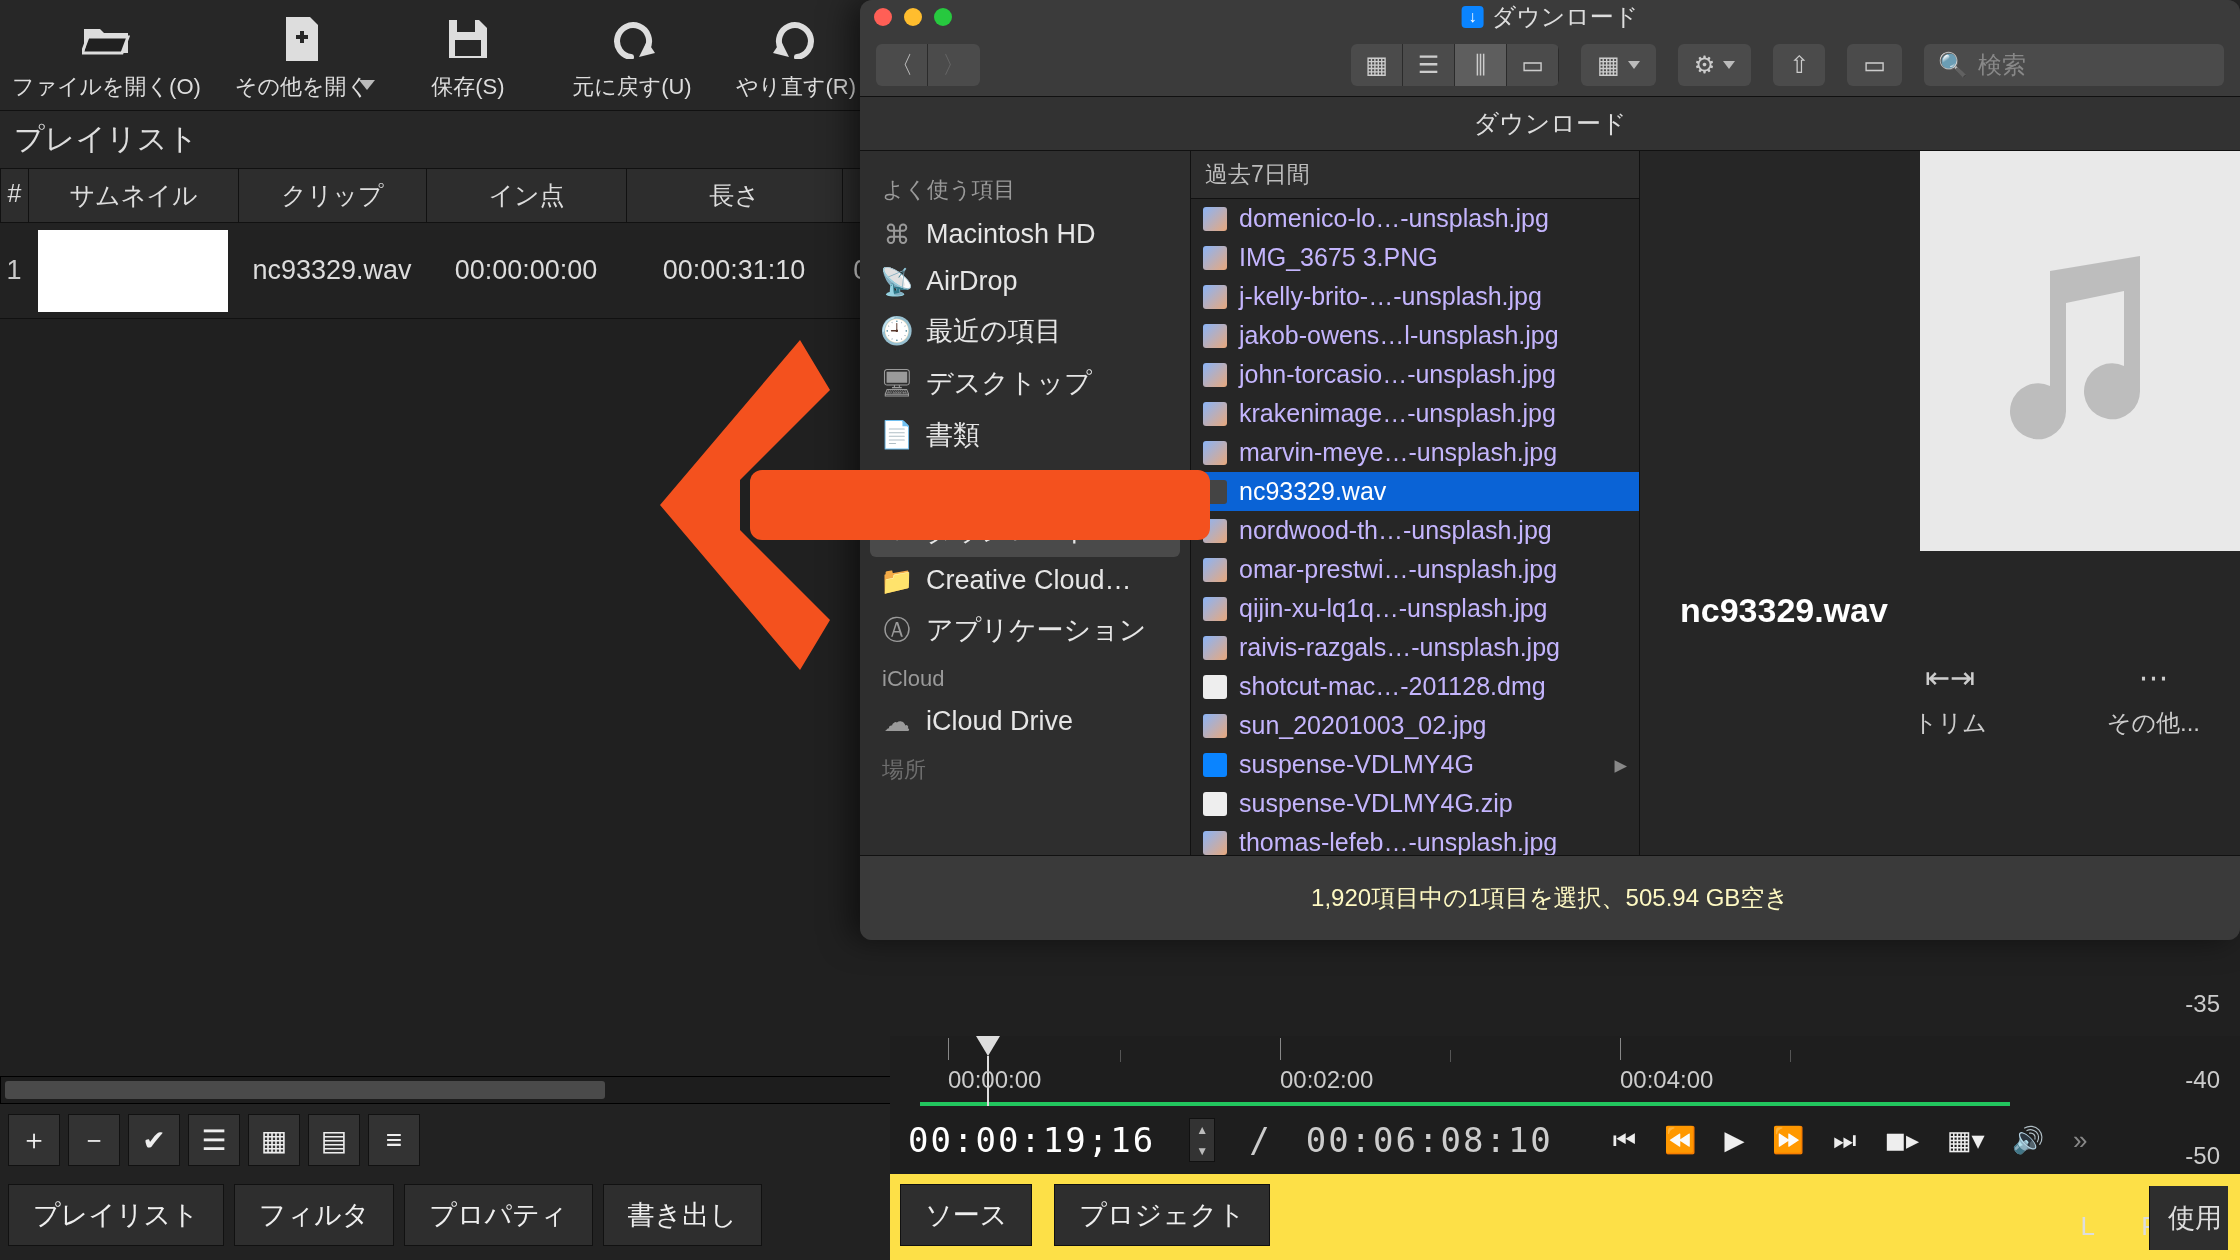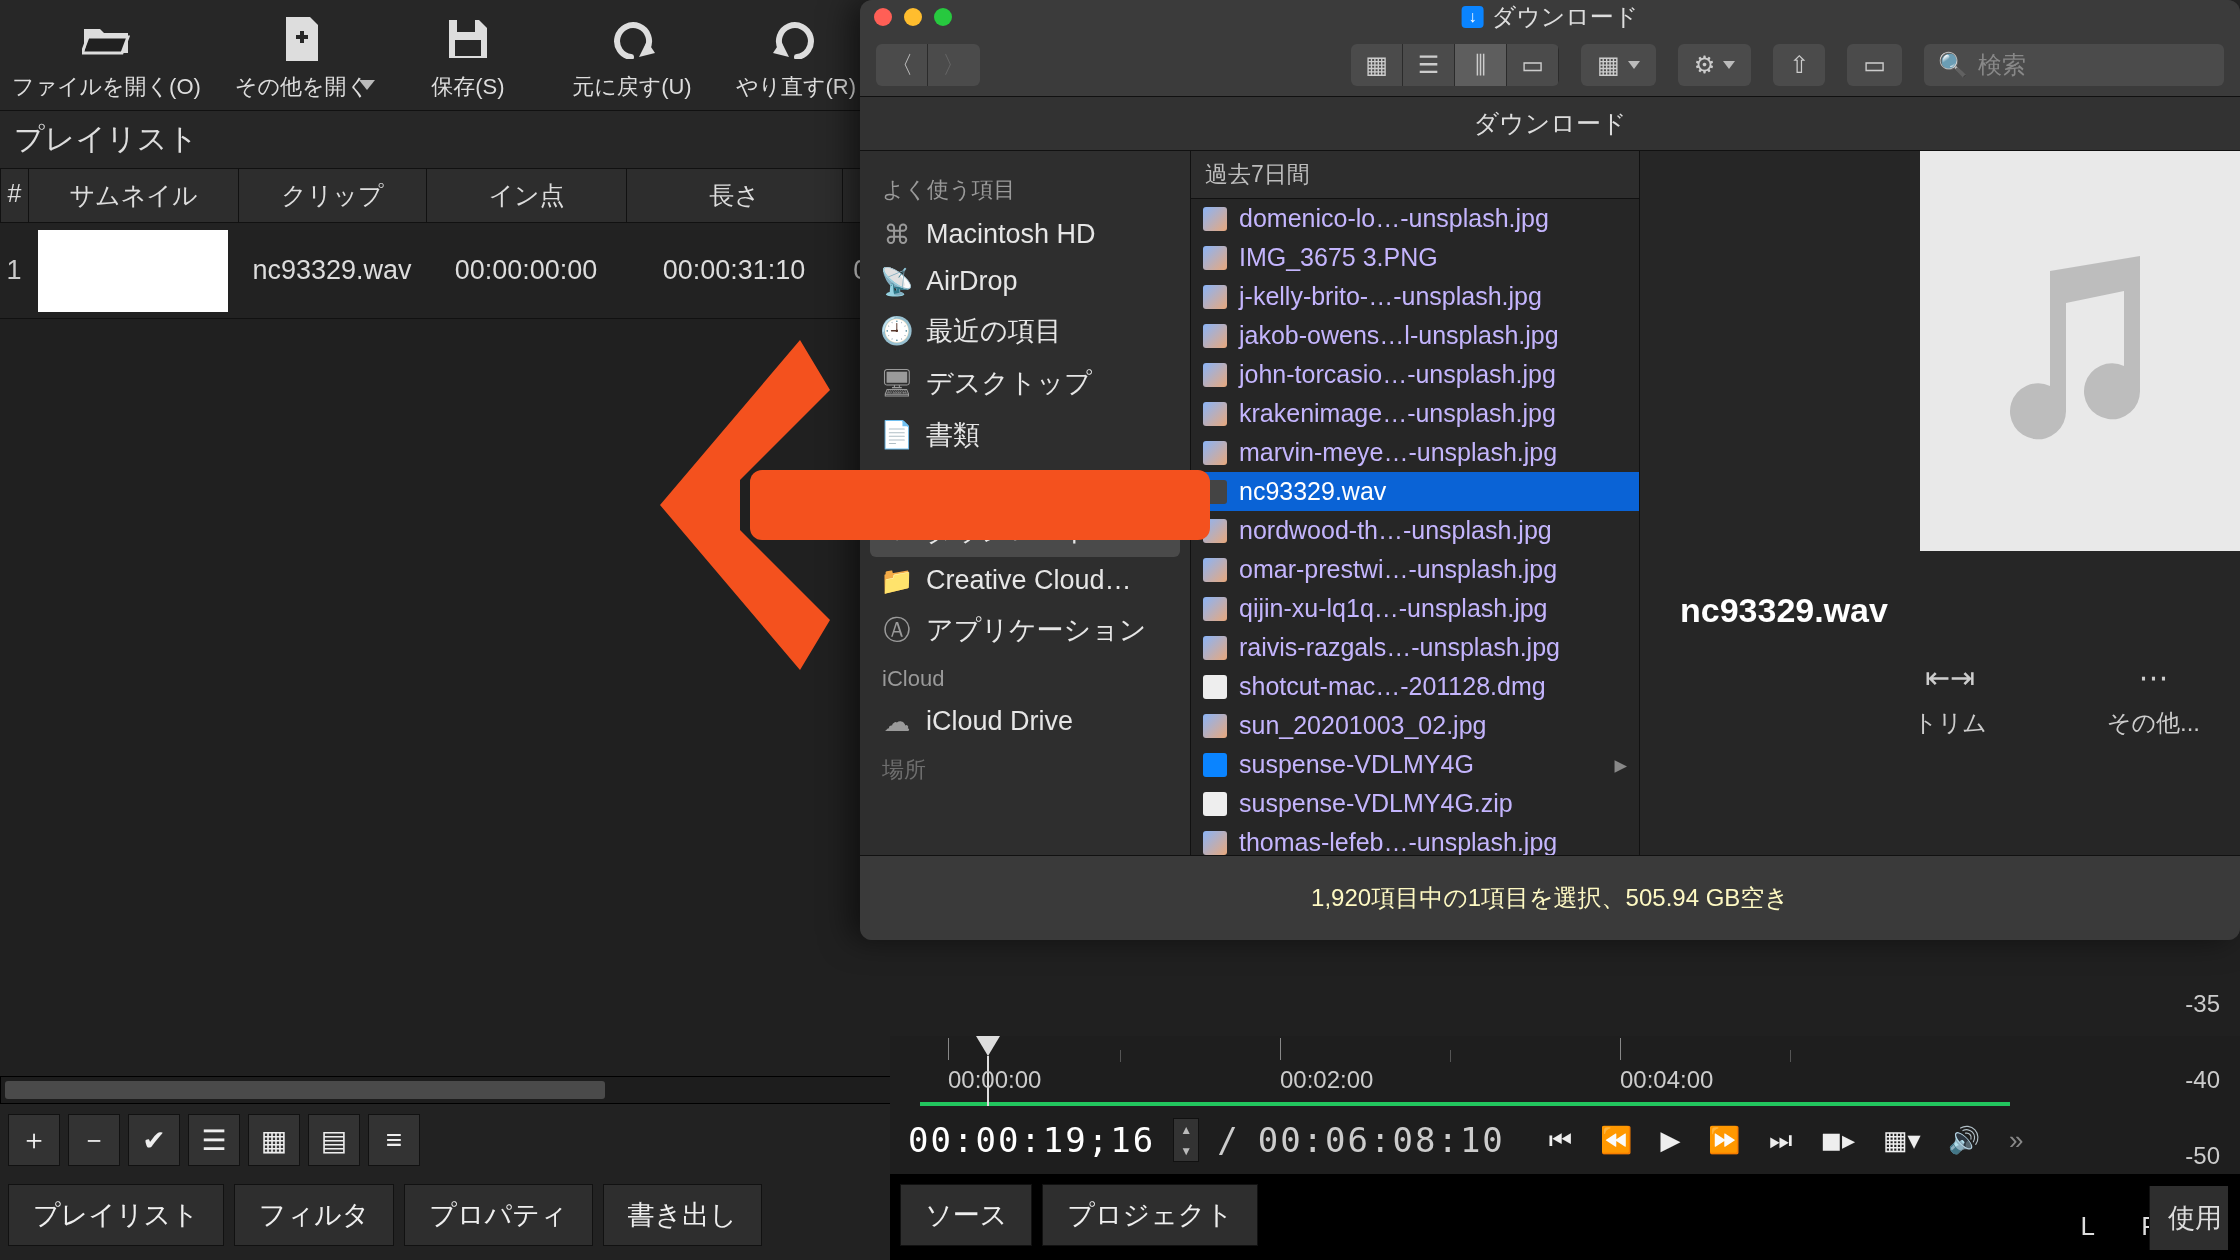--- a/index.html
+++ b/index.html
@@ -46,29 +46,29 @@
 
 
 .right-bottom { position: absolute; left: 890px; right: 0; bottom: 0; background: #1e1e1e; }
 .ruler { height: 70px; position: relative; border-bottom: 4px solid #22c55e; margin-left: 30px; margin-right: 230px; }
 .tick { position: absolute; top: 30px; font-size: 24px; color: #ccc; }
 .tick::before { content: ""; position: absolute; left: 0; top: -28px; height: 22px; border-left: 1px solid #888; }
 .tick.m::before { height: 12px; top: -16px; border-left-color: #555; }
 .playhead { position: absolute; top: 0; width: 0; height: 0; border-left: 12px solid transparent; border-right: 12px solid transparent; border-top: 20px solid #ddd; }
 .playhead::after { content: ""; position: absolute; left: -1px; top: 0; width: 2px; height: 50px; background: #ddd; }
 
-.transport { display: flex; align-items: center; gap: 18px; padding: 12px 18px; font-size: 28px; }
+.transport { display: flex; align-items: center; gap: 34px; padding: 12px 18px; font-size: 28px; }
 .tc { font-family: ui-monospace, monospace; font-size: 34px; letter-spacing: 2px; color: #fff; }
 .stepper { width: 26px; height: 44px; background: #333; border: 1px solid #111; display: flex; flex-direction: column; }
 .stepper div { flex: 1; display: flex; align-items: center; justify-content: center; font-size: 12px; color: #bbb; }
 .ticons { display: flex; gap: 28px; align-items: center; color: #eee; font-size: 26px; margin-left: 26px; }
 
 .dbpanel { position: absolute; right: 10px; bottom: 90px; width: 210px; color: #ccc; font-size: 24px; display: flex; flex-direction: column; gap: 48px; align-items: flex-end; padding-right: 10px; }
 
-.srcproj { display: flex; gap: 10px; padding: 10px 2px 14px 10px; background: #000000; }
+.srcproj { display: flex; gap: 22px; padding: 10px 2px 14px 10px; background: #fde047; }
 .lr { position: absolute; right: 60px; bottom: 18px; font-size: 26px; letter-spacing: 20px; color: #ddd; }
 .use { position: absolute; right: 12px; bottom: 10px; padding: 14px 6px 14px 18px; background: #2e2e2e; border-left: 1px solid #111; font-size: 27px; }
 
 
 .finder { position: absolute; left: 860px; top: 0; width: 1380px; height: 940px; background: #2b2b2b; border-radius: 12px; overflow: hidden; box-shadow: -10px 0 30px rgba(0,0,0,.5); display: flex; flex-direction: column; }
 .titlebar { display: flex; align-items: center; height: 34px; padding: 0 14px; gap: 12px; background: #3b3b3b; position: relative; }
 .traffic { display: flex; gap: 12px; }
 .dot { width: 18px; height: 18px; border-radius: 50%; }
 .red { background: #ff5f56; } .yellow { background: #ffbd2e; } .green { background: #27c93f; }
 .wtitle { position: absolute; left: 50%; transform: translateX(-50%); color: #ddd; font-size: 24px; display: flex; align-items: center; gap: 8px; }

